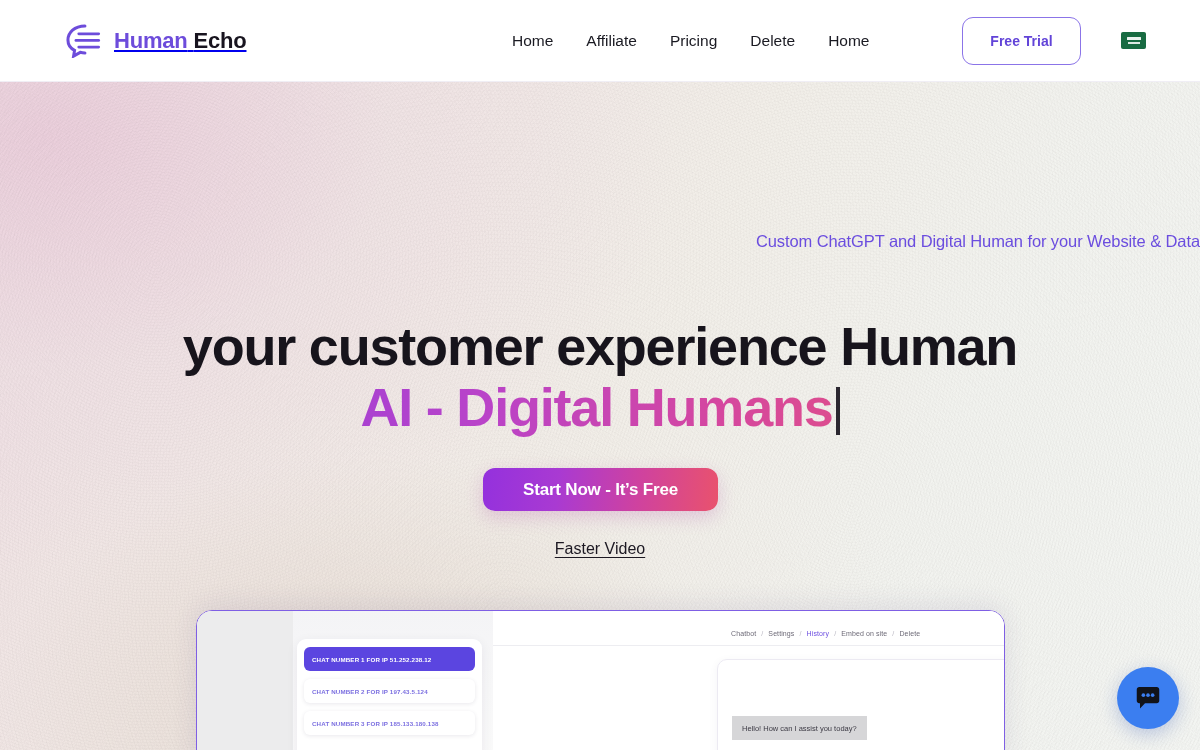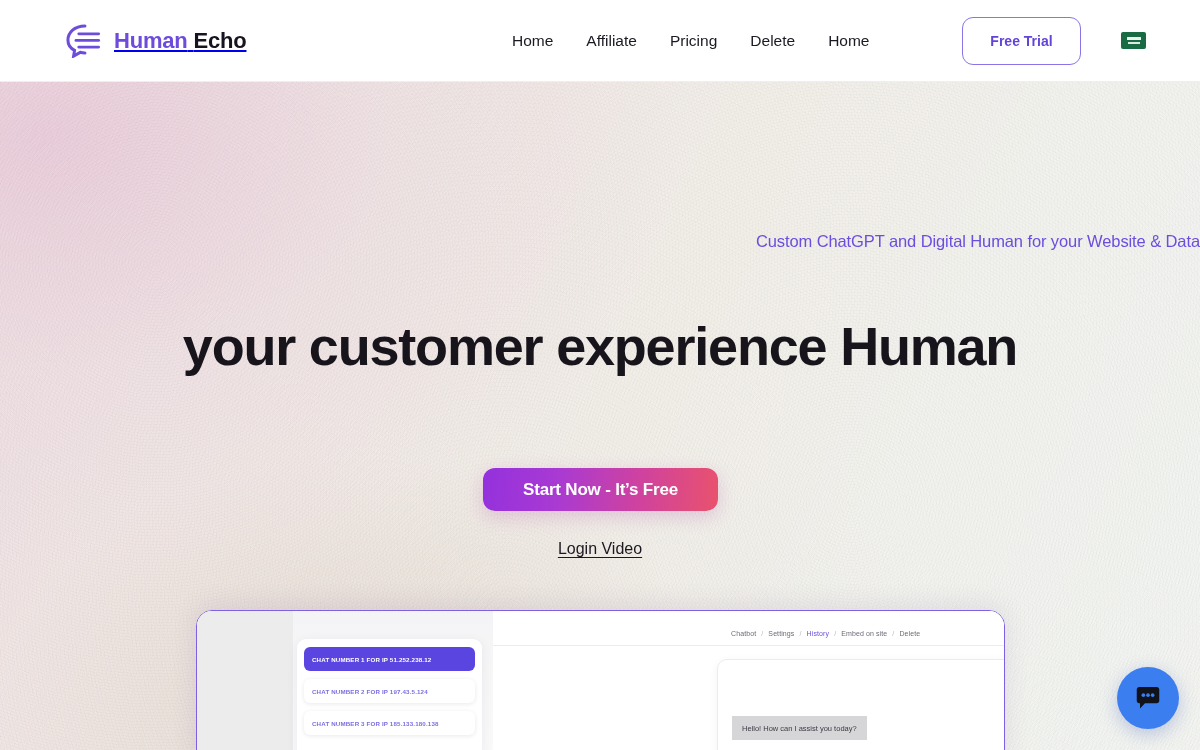--- a/index.html
+++ b/index.html
@@ -364,25 +364,26 @@
 
   <div class="hero">
     <div class="hero-noise"></div>
   </div>
 
   <div class="eyebrow">Custom ChatGPT and Digital Human for your Website &amp; Data</div>
 
   <h1 class="headline">
     <br>
     <span>your customer experience Human</span>
+    <span class="headline-accent"><span>AI - Digital Humans</span><span class="caret"></span></span>
   </h1>
 
   <button class="cta-btn">Start Now - It’s Free</button>
 
-  <a class="watch-link" href="#">Login Video</a>
+  <a class="watch-link" href="#">Faster Video</a>
 
   <div class="mock">
     <div class="mock-inner"></div>
     <div class="mock-left-pad"></div>
 
     <div class="chat-list">
       <div class="chat-item active">CHAT NUMBER 1 FOR IP 51.252.238.12</div>
       <div class="chat-item idle">CHAT NUMBER 2 FOR IP 197.43.5.124</div>
       <div class="chat-item idle">CHAT NUMBER 3 FOR IP 185.133.180.138</div>
     </div>

